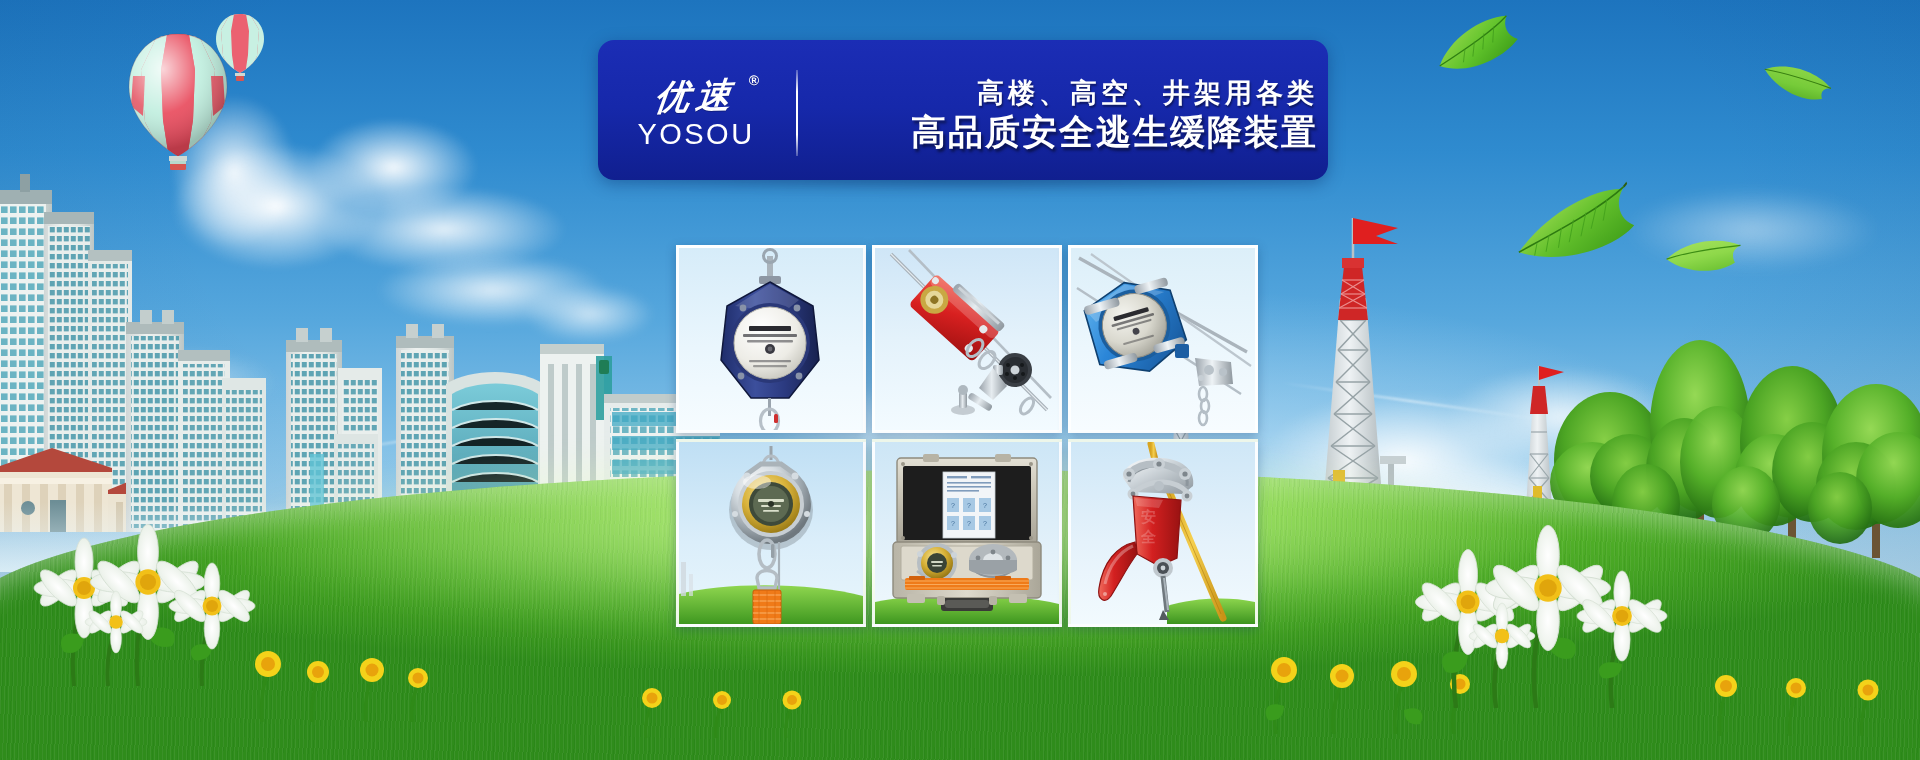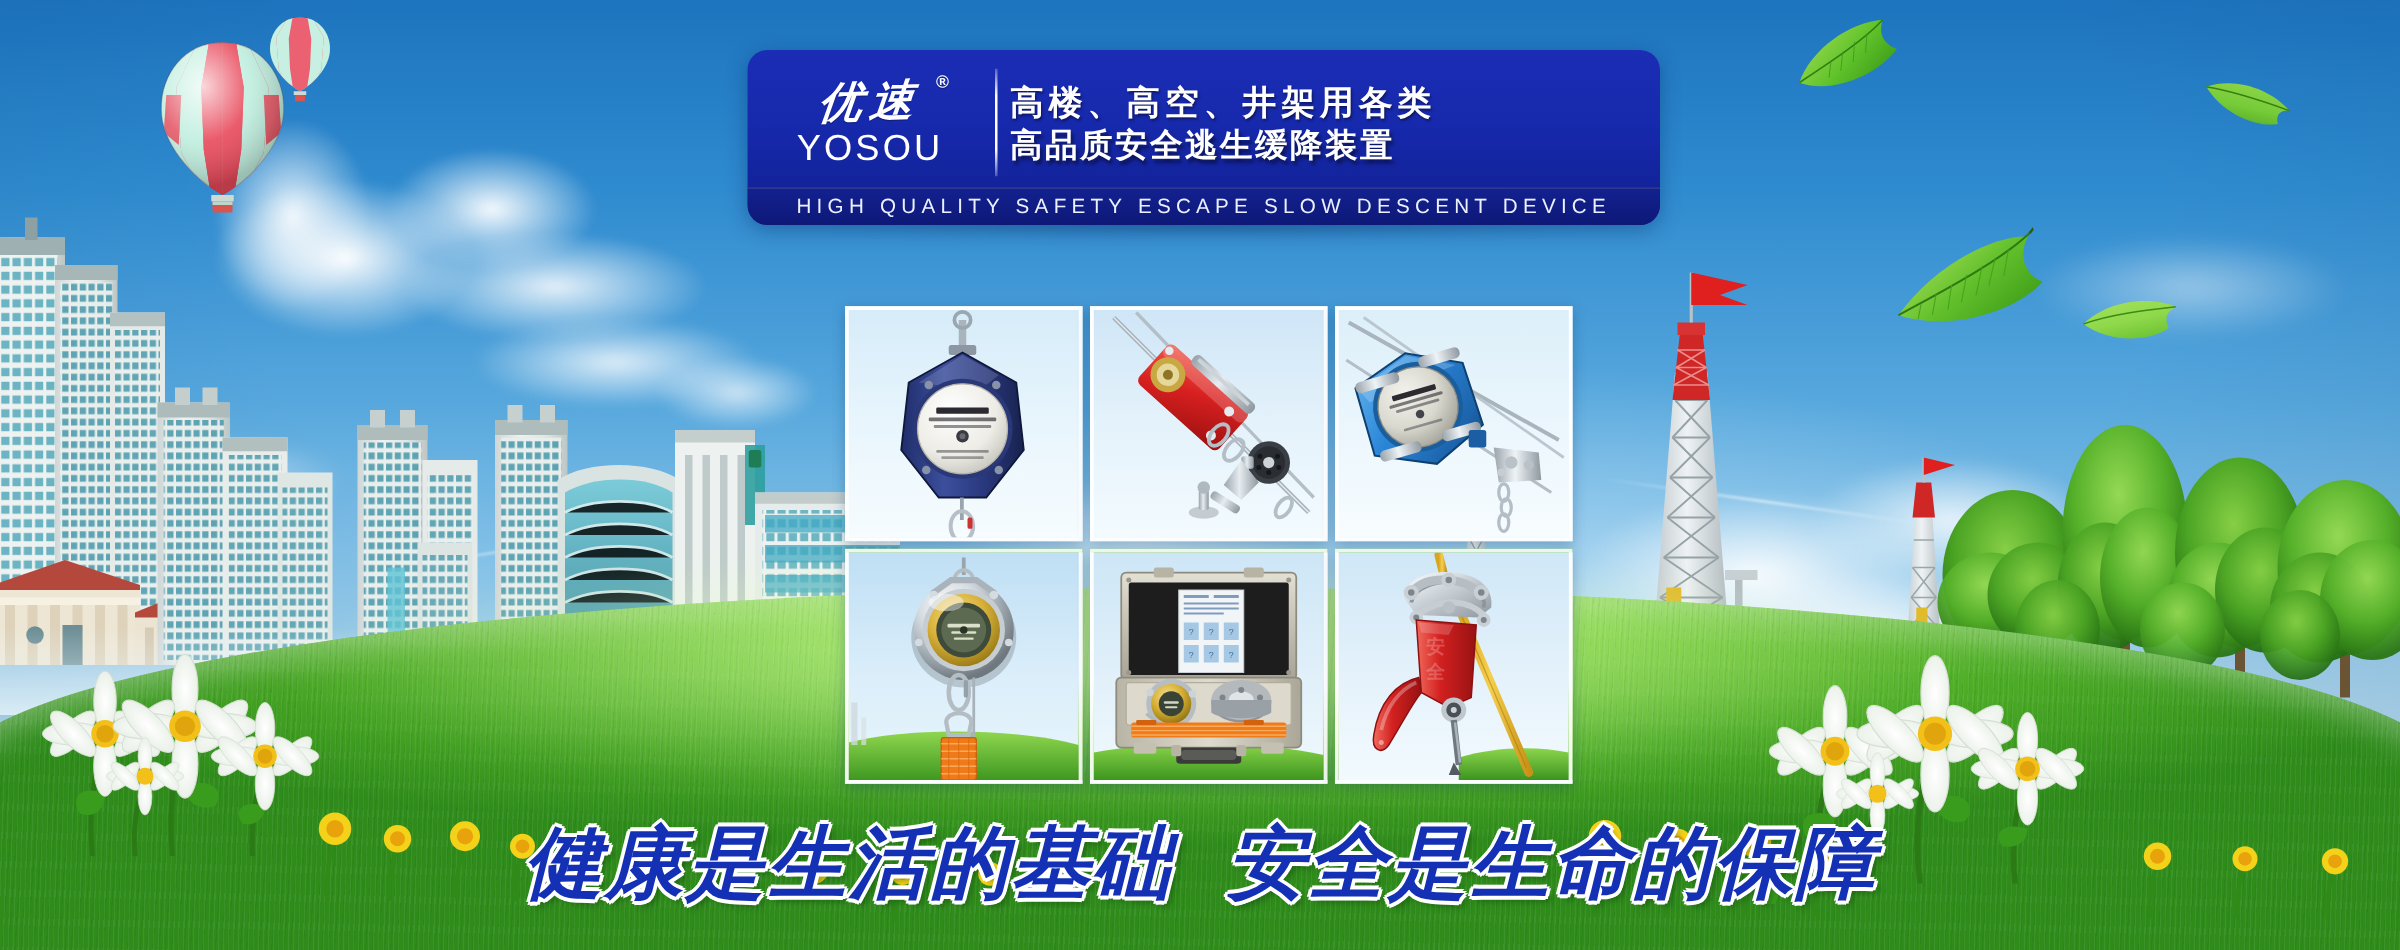--- a/index.html
+++ b/index.html
@@ -122,30 +122,30 @@
   .logo-en {
     color:#fff; font-size:29px; font-weight:400; letter-spacing:2.5px;
     margin-top:4px; font-family:"Liberation Sans","DejaVu Sans",sans-serif;
   }
   .divider {
     width:2px; height:86px; background:linear-gradient(to bottom, rgba(255,255,255,.25), #fff 25%, #fff 75%, rgba(255,255,255,.25));
     margin:0 6px 0 2px; flex:0 0 2px; align-self:center;
   }
   .head-text {
     flex:1 1 auto; display:flex; flex-direction:column;
-    align-items:flex-start; justify-content:center; padding:0 10px 0 4px;
+    align-items:flex-end; justify-content:center; padding:0 10px 0 4px;
   }
   .head-line1 {
     color:#fff; font-size:27px; letter-spacing:4px; font-weight:700;
     font-family:"DejaVu Sans","Liberation Sans",sans-serif;
     text-shadow:1px 2px 2px rgba(0,0,0,.45);
     margin-bottom:3px;
   }
   .head-line2 {
-    color:#fff; font-size:26px; letter-spacing:2px; font-weight:700; line-height:1.08;
+    color:#fff; font-size:35px; letter-spacing:2px; font-weight:700; line-height:1.08;
     font-family:"DejaVu Sans","Liberation Sans",sans-serif;
     text-shadow:2px 3px 3px rgba(0,0,0,.5);
   }
   #header-panel .panel-bottom {
     flex:0 0 30px; display:flex; align-items:center; justify-content:center;
     background:linear-gradient(to bottom,#13218f 0%, #0d1877 100%);
     border-top:1px solid rgba(255,255,255,.18);
   }
   .head-en {
     color:#eaf0ff; font-size:16.5px; letter-spacing:4.2px; font-weight:400;
@@ -892,23 +892,20 @@
       </div>
 
       <div class="divider"></div>
 
       <div class="head-text">
         <div class="head-line1">高楼、高空、井架用各类</div>
         <div class="head-line2">高品质安全逃生缓降装置</div>
       </div>
     </div>
 
-    <div class="panel-bottom">
-      <div class="head-en">HIGH QUALITY SAFETY ESCAPE SLOW DESCENT DEVICE</div>
-    </div>
   </div>
 
   <div id="product-grid">
 
     <div class="pcell">
       <div class="pc-inner">
         <svg width="184" height="182" viewBox="0 0 184 182">
           <defs>
             <linearGradient id="p1bg" x1="0" y1="0" x2="0" y2="1">
               <stop offset="0%" stop-color="#d6ecf9"></stop>
@@ -1408,17 +1405,14 @@
 
           <path d="M92 134 L96 170" stroke="#6f787e" stroke-width="5" fill="none"></path>
           <path d="M93 136 L97 168" stroke="#aab4bb" stroke-width="2" fill="none"></path>
           <path d="M92 168 L98 178 L88 178 Z" fill="#555b60"></path>
         </svg>
       </div>
     </div>
 
   </div>
 
-  <div id="slogan">
-    <span>健康是生活的基础</span><span class="sl-gap"></span><span>安全是生命的保障</span>
-  </div>
 
 </div>
 
 </body></html>

